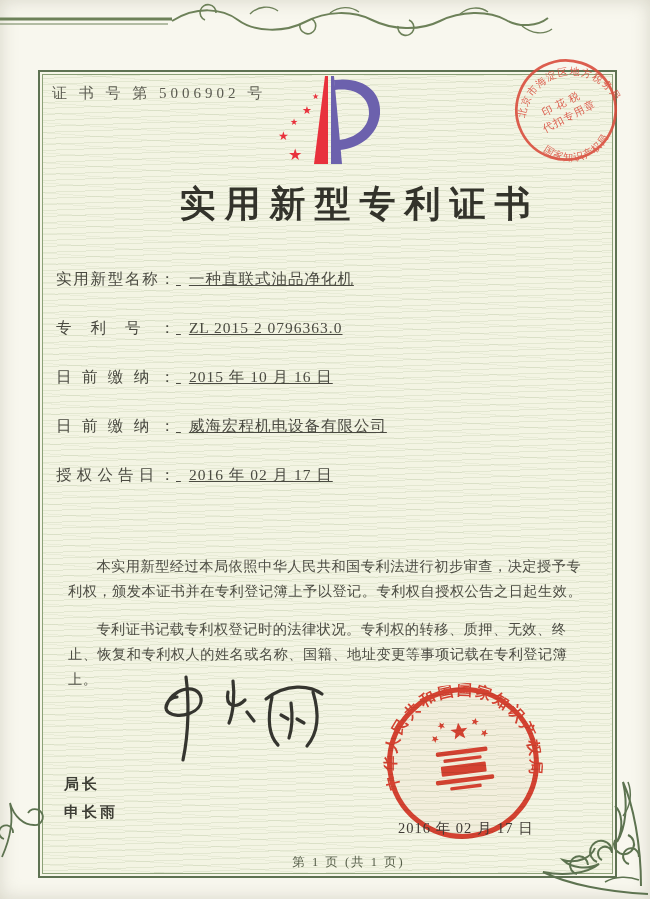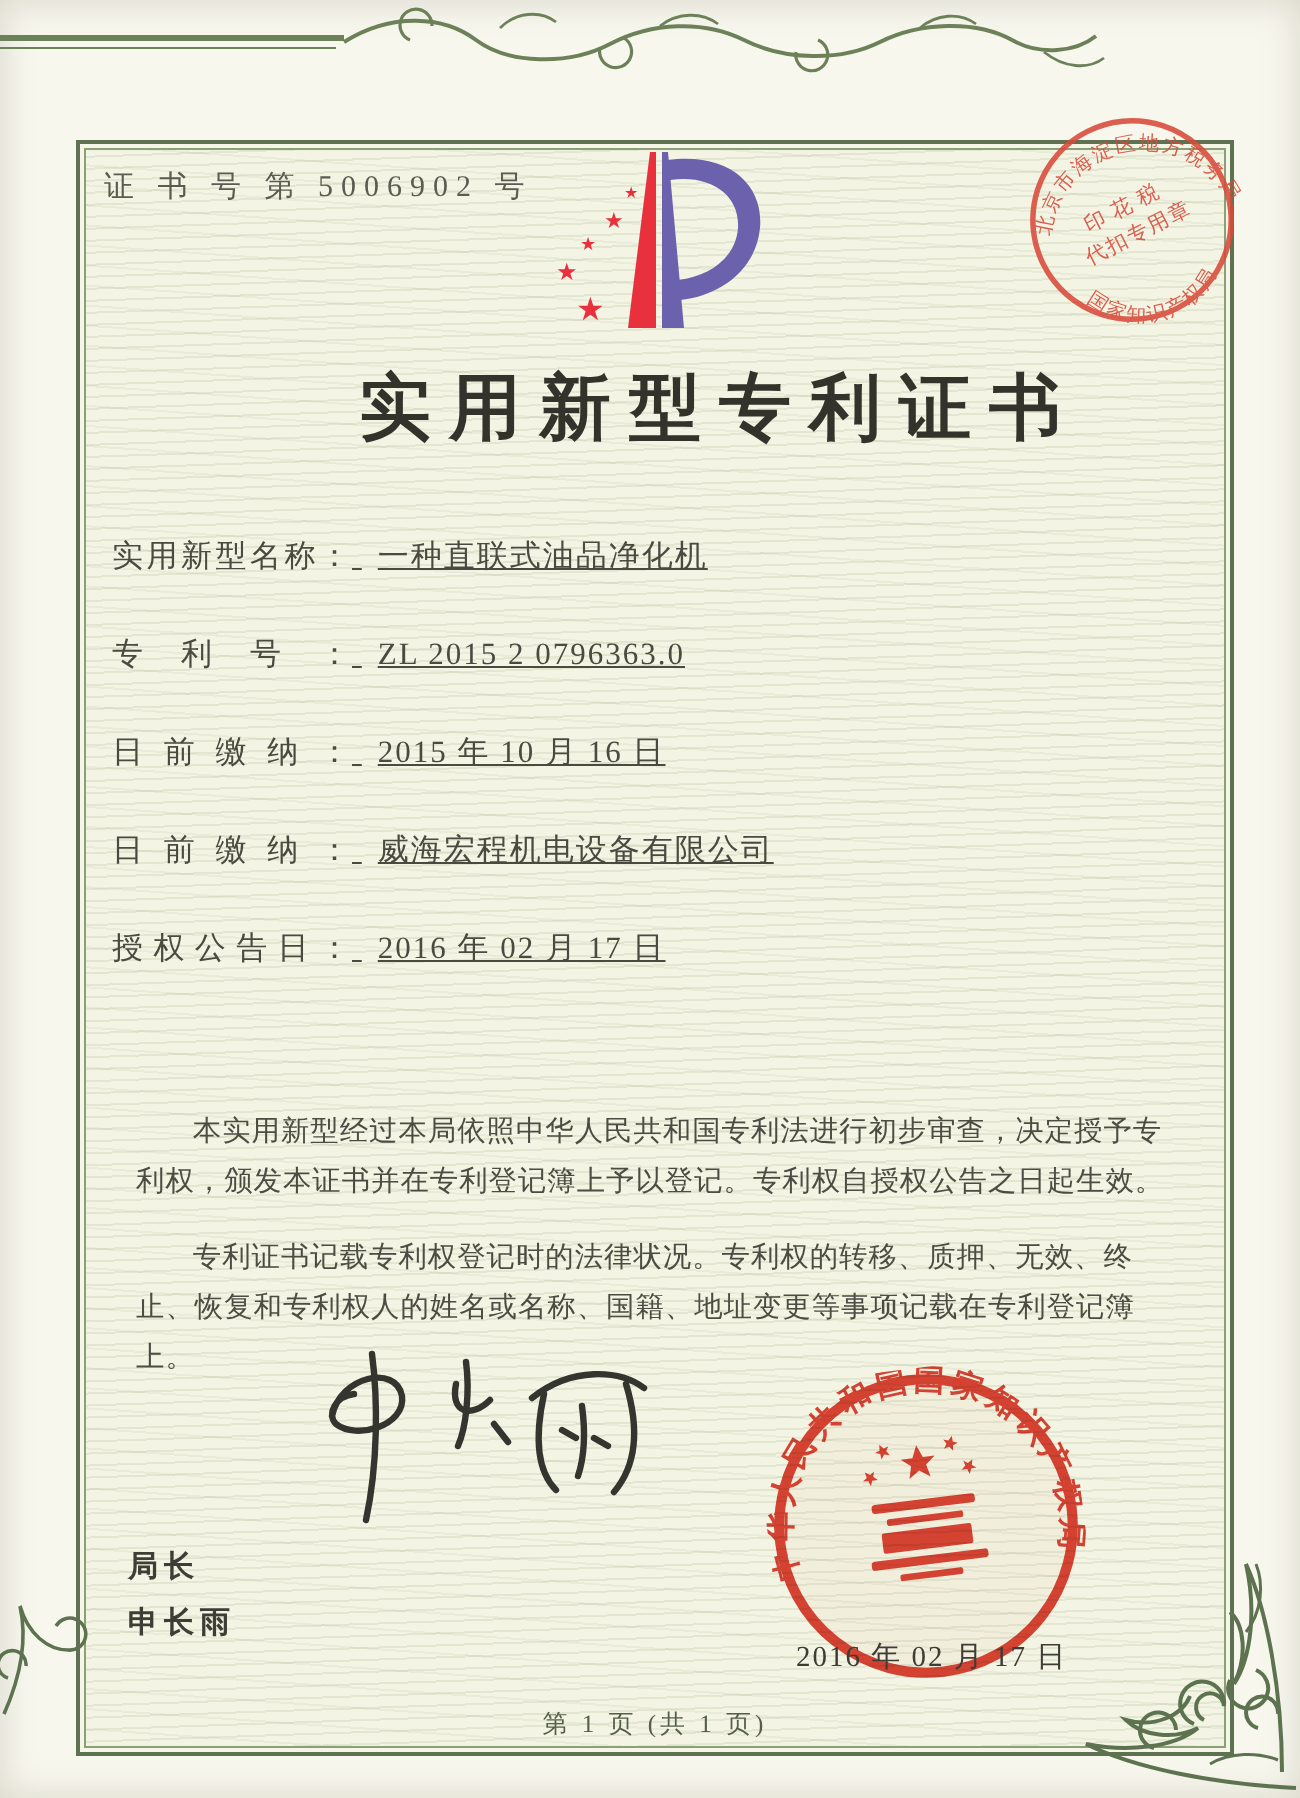--- a/index.html
+++ b/index.html
@@ -33,21 +33,21 @@
   .fields{position:absolute;left:16px;top:196px;right:14px;}
   .f-row{margin-bottom:27px;font-size:15.5px;color:#4a4a41;letter-spacing:1px;line-height:22px;white-space:nowrap;text-decoration:underline;}
   .f-label{display:inline-block;width:120px;text-align:justify;text-align-last:justify;vertical-align:top;}
   .f-value{margin-left:8px;}
   .paras{position:absolute;left:16px;right:14px;top:470px;font-size:14.2px;color:#4c4c43;letter-spacing:.5px;line-height:1.78;}
   .paras p{margin:12px;text-indent:2em;}
   .signer{position:absolute;left:24px;top:698px;font-size:15px;color:#3e3e36;letter-spacing:3px;font-weight:600;line-height:28px;}
   .signature{position:absolute;left:150px;top:672px;width:180px;height:95px;}
   .footer{
     position:absolute;left:0;bottom:5px;width:100%;text-align:center;
-    font-size:12.5px;letter-spacing:2px;color:#565e49;
+    font-size:12.5px;letter-spacing:2px;color:#565e49;padding-left:21px;
   }
   
   .tax-stamp{position:absolute;left:508px;top:52px;width:116px;height:116px;transform:rotate(-27deg);opacity:.88;}
   .seal{position:absolute;left:384px;top:684px;width:158px;height:158px;transform:rotate(-7deg);opacity:.92;mix-blend-mode:multiply;}
   .seal-date{
     position:absolute;left:398px;top:819px;width:160px;
     font-size:14.5px;color:#3f3b35;letter-spacing:1px;z-index:5;
   }
   .corner-br{position:absolute;right:0;bottom:0;width:125px;height:175px;}
   .corner-bl{position:absolute;left:0;bottom:40px;width:55px;height:90px;}

